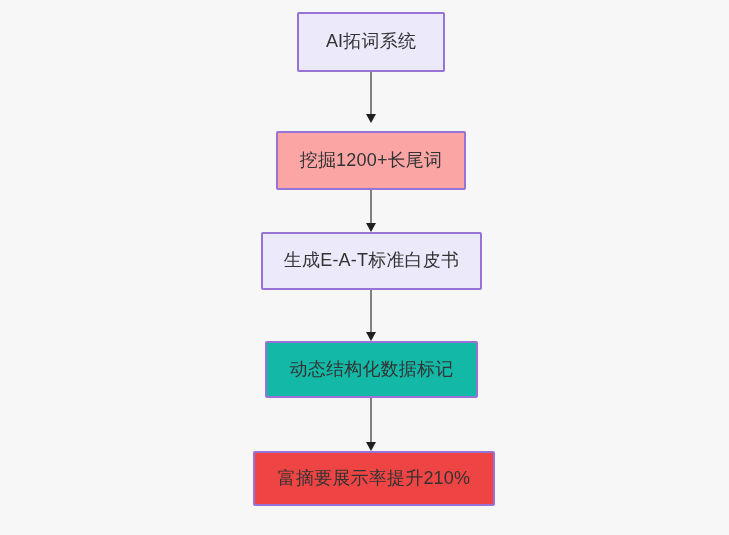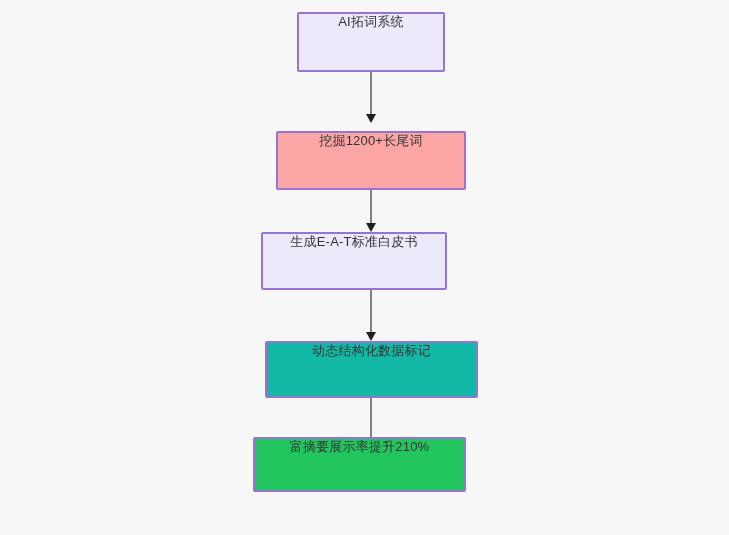--- a/index.html
+++ b/index.html
@@ -26,23 +26,24 @@
     height: 535px;
     pointer-events: none;
   }
   .node {
     position: absolute;
     box-sizing: border-box;
     background: #ece9fb;
     border: 2px solid #9673d4;
     border-radius: 2px;
     display: flex;
+    align-items: center;
     justify-content: center;
     color: #333333;
-    font-size: 13px;
+    font-size: 18px;
     line-height: 1.2;
     letter-spacing: 0.2px;
     white-space: nowrap;
   }
   .node-label {
     display: block;
   }
 </style>
 </head>
 <body>
@@ -62,24 +63,24 @@
       </g>
   </svg>
 
   <div id="nodes-group">
       <div class="node" style="left: 297px; top: 12px; width: 148px; height: 60px; background: rgb(236, 233, 251); border-color: rgb(150, 115, 212); color: rgb(51, 51, 51);">
         <span class="node-label">AI拓词系统</span>
       </div>
       <div class="node" style="left: 276px; top: 123px; width: 190px; height: 59px; background: #fca5a5; border-color: rgb(150, 115, 212); color: rgb(51, 51, 51); margin-top: 8px;">
         <span class="node-label">挖掘1200+长尾词</span>
       </div>
-      <div class="node" style="left: 261px; top: 232px; width: 186px; height: 58px; background: rgb(236, 233, 251); border-color: rgb(150, 115, 212); color: rgb(51, 51, 51);">
+      <div class="node" style="left: 261px; top: 232px; width: 221px; height: 58px; background: rgb(236, 233, 251); border-color: rgb(150, 115, 212); color: rgb(51, 51, 51);">
         <span class="node-label">生成E-A-T标准白皮书</span>
       </div>
       <div class="node" style="left: 265px; top: 341px; width: 213px; height: 57px; background: #14b8a6; border-color: rgb(150, 115, 212); color: rgb(51, 51, 51);">
         <span class="node-label">动态结构化数据标记</span>
       </div>
-      <div class="node" style="left: 253px; top: 437px; width: 213px; height: 55px; background: #22c55e; border-color: rgb(150, 115, 212); color: rgb(51, 51, 51);">
+      <div class="node" style="left: 253px; top: 451px; width: 242px; height: 55px; background: #ef4444; border-color: rgb(150, 115, 212); color: rgb(51, 51, 51);">
         <span class="node-label">富摘要展示率提升210%</span>
       </div>
     </div>
 
 </div>
 
 </body></html>

